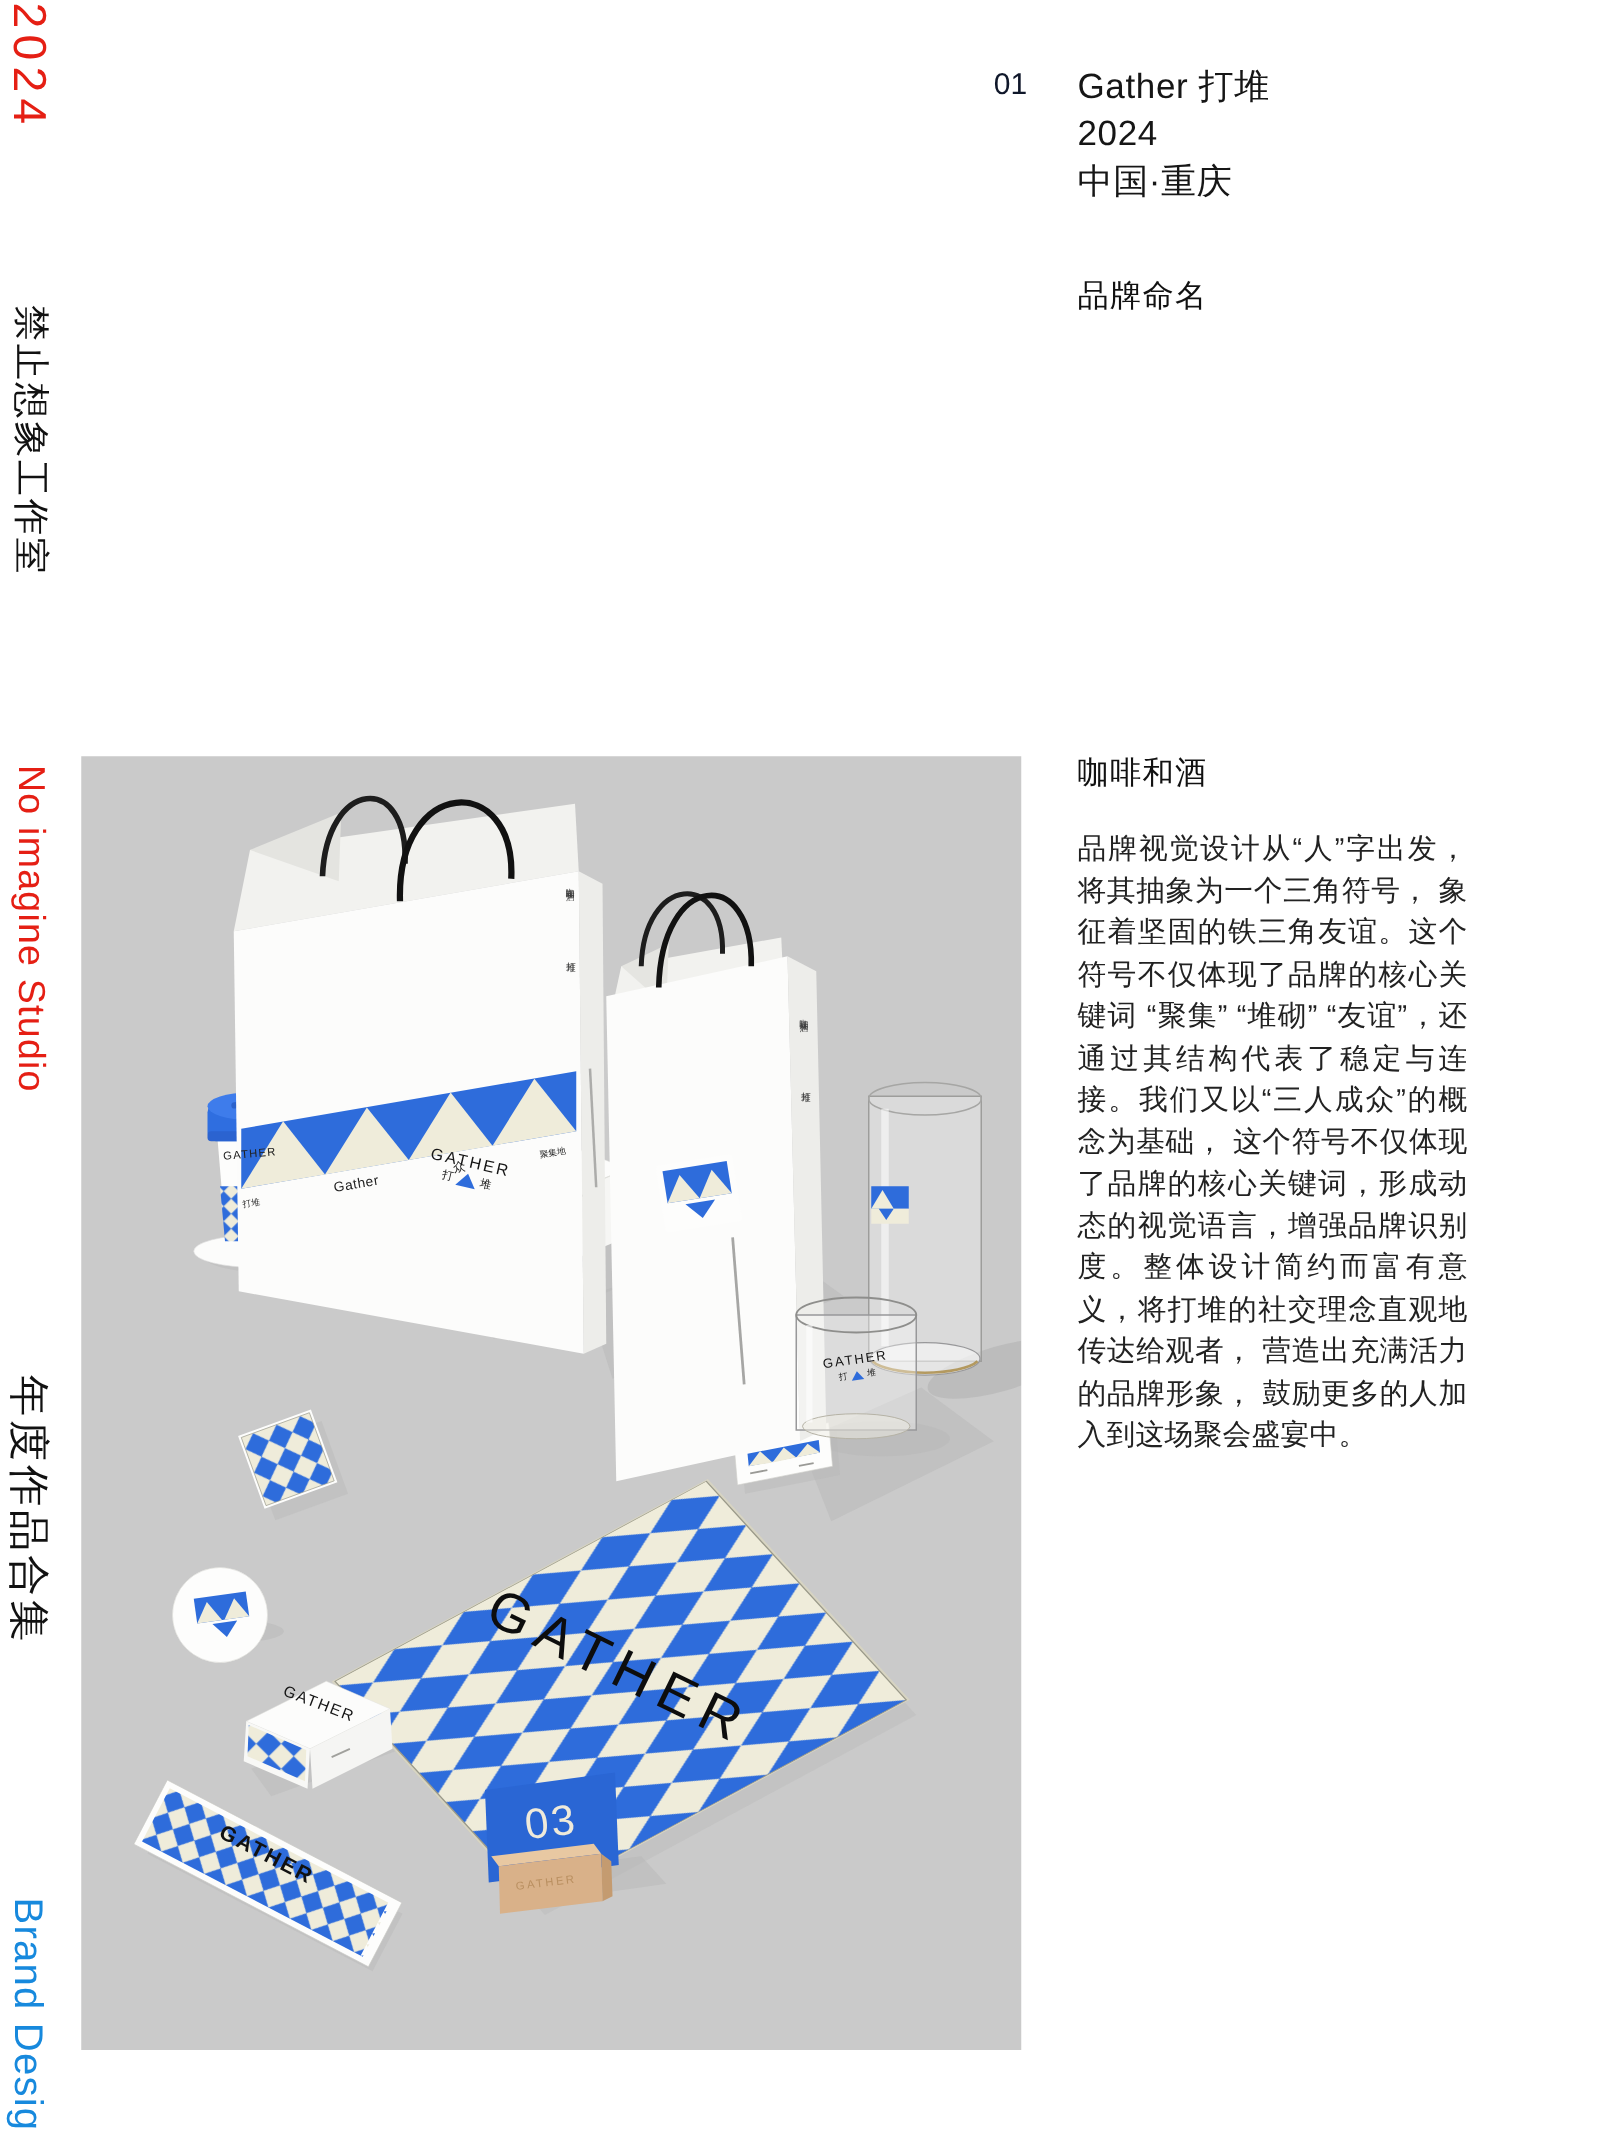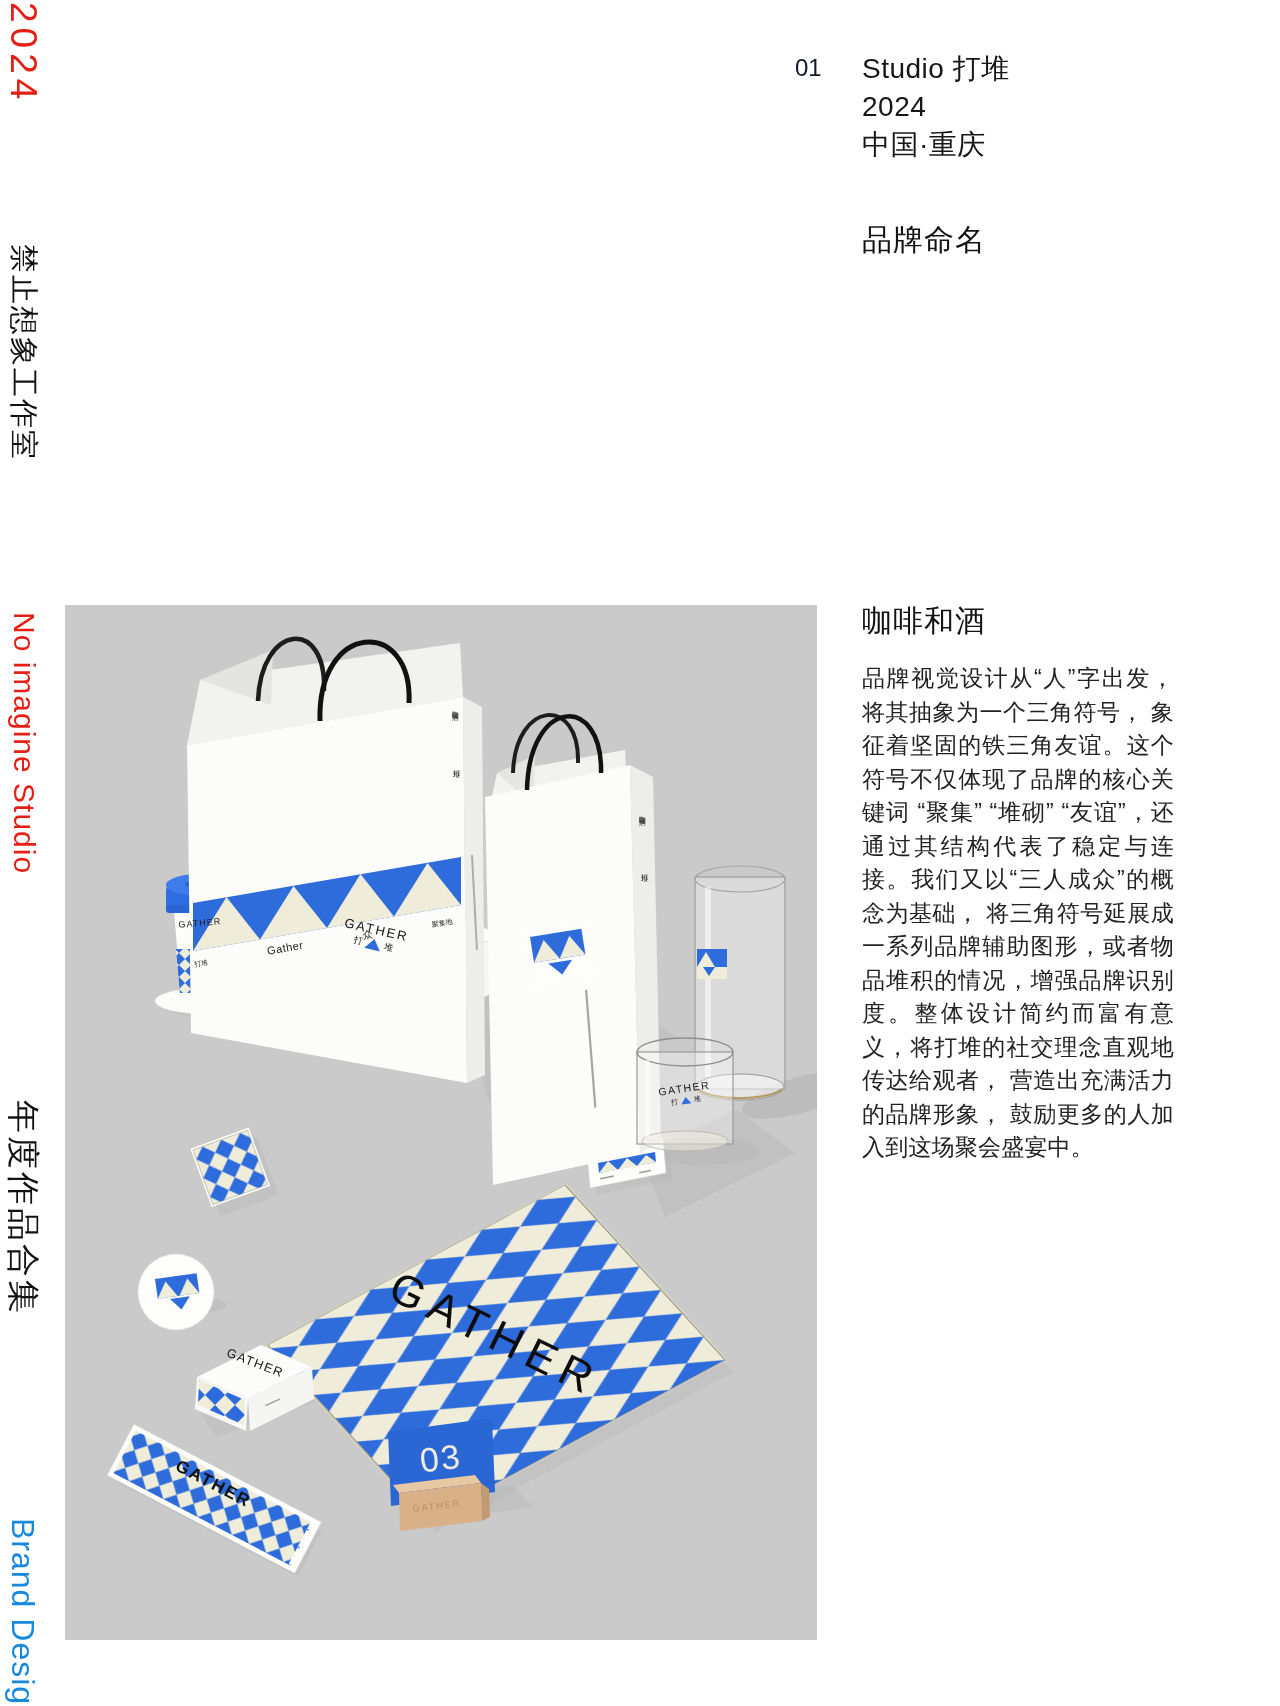--- a/index.html
+++ b/index.html
@@ -10,21 +10,21 @@
          white-space:nowrap;line-height:1;}
   .v-year{left:42px;top:2px;font-size:37px;letter-spacing:5px;color:#e51f14;}
   .v-studio-zh{left:38px;top:244px;font-size:29px;letter-spacing:2px;color:#111;}
   .v-studio-en{left:39px;top:612px;font-size:30px;letter-spacing:1px;color:#e51f14;}
   .v-collection{left:40px;top:1100px;font-size:33px;letter-spacing:3px;color:#111;}
   .v-category{left:39px;top:1518px;font-size:32px;letter-spacing:1px;color:#1789dd;}
   
   .idx{position:absolute;left:795px;top:54px;font-size:24px;color:#0f172a;}
   .titleblock{position:absolute;left:862px;top:50px;font-size:28px;line-height:38px;
               color:#161616;letter-spacing:.5px;}
-  .h2{position:absolute;left:862px;font-size:30px;color:#111;letter-spacing:1px;}
+  .h2{position:absolute;left:862px;font-size:25px;color:#111;letter-spacing:1px;}
   .h2.naming{top:220px;}
   .h2.design{top:601px;}
   .body-par{position:absolute;left:862px;width:312px;font-size:23px;line-height:33.5px;
             text-align:justify;color:#222;letter-spacing:.2px;}
   .body-par.naming{top:281px;}
   .body-par.design{top:662px;}
   
   .photo{position:absolute;left:65px;top:605px;width:752px;height:1035px;
          background:#cacaca;overflow:hidden;}
   .photo svg{position:absolute;left:0;top:0;}
@@ -71,29 +71,29 @@
 <div class="page">
 
   <div class="vtext v-year">2024</div>
   <div class="vtext v-studio-zh">禁止想象工作室</div>
   <div class="vtext v-studio-en">No imagine Studio</div>
   <div class="vtext v-collection">年度作品合集</div>
   <div class="vtext v-category">Brand Design</div>
 
   <div class="idx">01</div>
   <div class="titleblock">
-    <div>Studio 打堆</div>
+    <div>Gather 打堆</div>
     <div>2024</div>
     <div>中国·重庆</div>
   </div>
 
   <div class="h2 naming">品牌命名</div>
 
   <div class="h2 design">咖啡和酒</div>
-  <div class="body-par design">品牌视觉设计从“人”字出发， 将其抽象为一个三角符号， 象征着坚固的铁三角友谊。这个符号不仅体现了品牌的核心关键词 “聚集” “堆砌” “友谊”，还通过其结构代表了稳定与连接。我们又以“三人成众”的概念为基础， 将三角符号延展成一系列品牌辅助图形，或者物品堆积的情况，增强品牌识别度。整体设计简约而富有意义，将打堆的社交理念直观地传达给观者， 营造出充满活力的品牌形象， 鼓励更多的人加入到这场聚会盛宴中。</div>
+  <div class="body-par design">品牌视觉设计从“人”字出发， 将其抽象为一个三角符号， 象征着坚固的铁三角友谊。这个符号不仅体现了品牌的核心关键词 “聚集” “堆砌” “友谊”，还通过其结构代表了稳定与连接。我们又以“三人成众”的概念为基础， 这个符号不仅体现了品牌的核心关键词，形成动态的视觉语言，增强品牌识别度。整体设计简约而富有意义，将打堆的社交理念直观地传达给观者， 营造出充满活力的品牌形象， 鼓励更多的人加入到这场聚会盛宴中。</div>
 
   <div class="photo">
     <svg width="752" height="1035" viewBox="0 0 752 1035">
       <defs>
         <pattern id="dm56" width="56" height="56" patternUnits="userSpaceOnUse">
           <rect width="56" height="56" fill="#efecda"></rect>
           <path d="M28,0 L56,28 L28,56 L0,28 Z" fill="#2e6cdb"></path>
         </pattern>
         <pattern id="dm20" width="20" height="20" patternUnits="userSpaceOnUse">
           <rect width="20" height="20" fill="#efecda"></rect>

